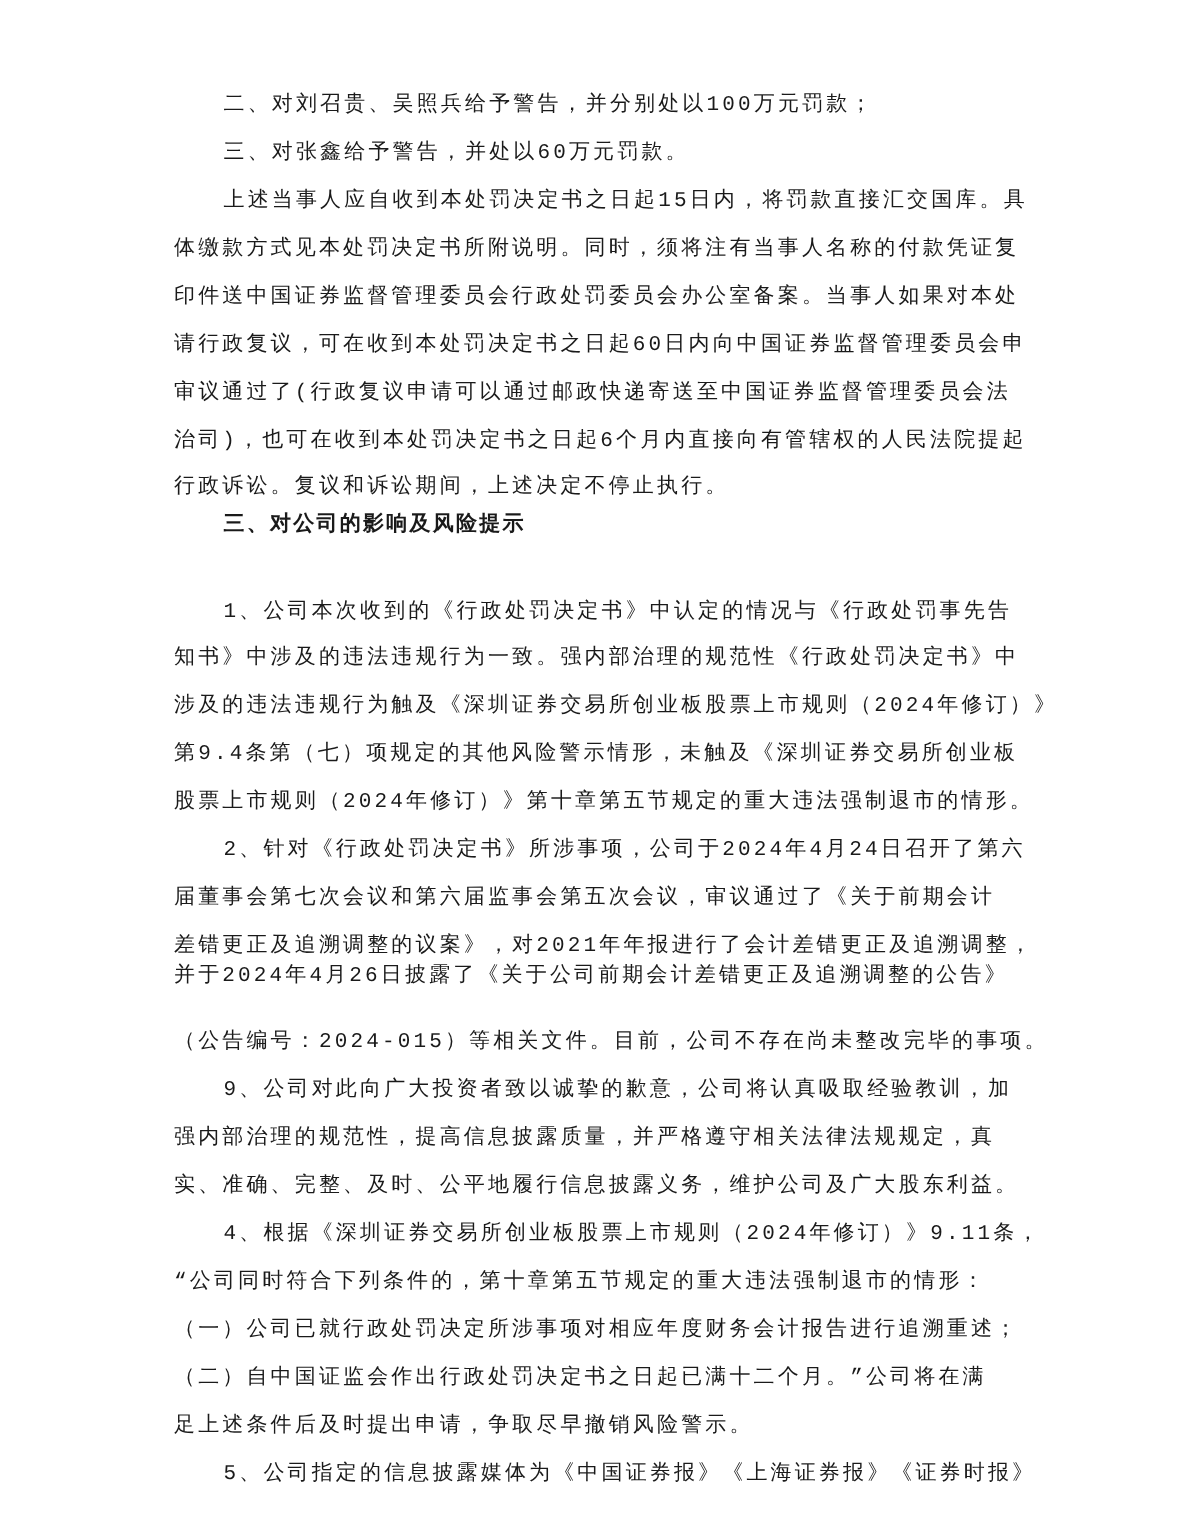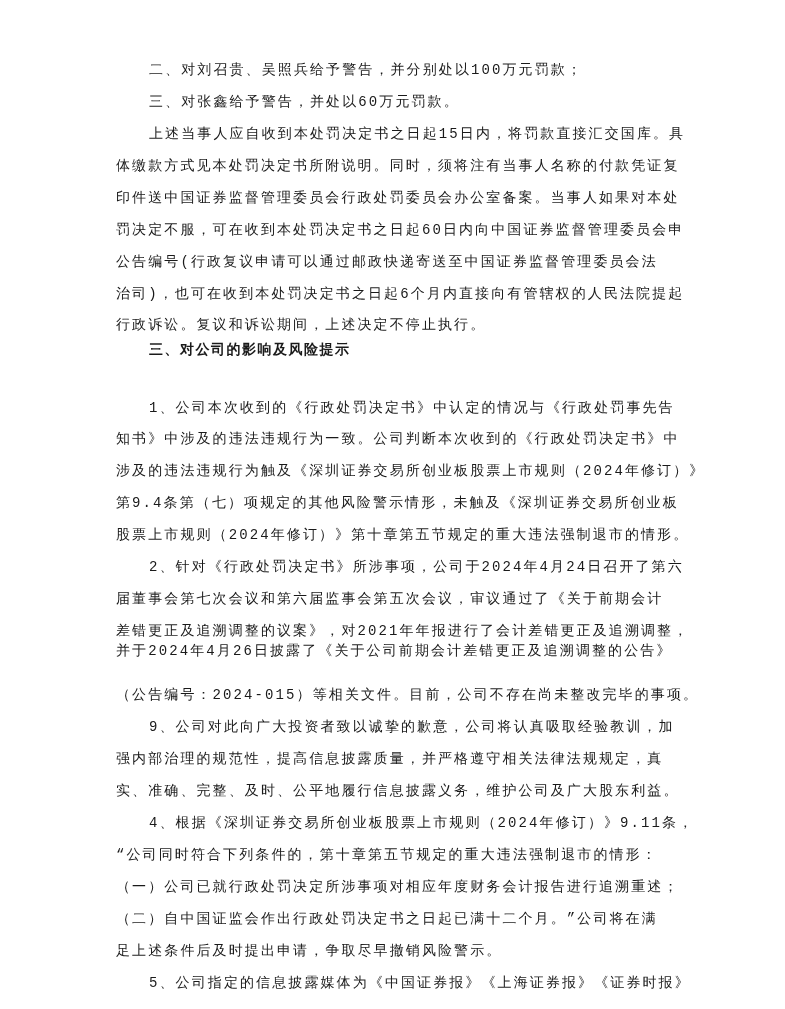--- a/index.html
+++ b/index.html
@@ -38,29 +38,29 @@
   </style>
 </head>
 <body>
 
 <div class="page">
   <div class="line indent" style="top:4px">二、对刘召贵、吴照兵给予警告，并分别处以100万元罚款；</div>
   <div class="line indent" style="top:36px">三、对张鑫给予警告，并处以60万元罚款。</div>
   <div class="line indent" style="top:68px">上述当事人应自收到本处罚决定书之日起15日内，将罚款直接汇交国库。具</div>
   <div class="line" style="top:100px">体缴款方式见本处罚决定书所附说明。同时，须将注有当事人名称的付款凭证复</div>
   <div class="line" style="top:132px">印件送中国证券监督管理委员会行政处罚委员会办公室备案。当事人如果对本处</div>
-  <div class="line" style="top:164px">罚决定不服，可在收到本处罚决定书之日起60日内向中国证券监督管理委员会申</div>
-  <div class="line" style="top:196px">公告编号(行政复议申请可以通过邮政快递寄送至中国证券监督管理委员会法</div>
+  <div class="line" style="top:164px">请行政复议，可在收到本处罚决定书之日起60日内向中国证券监督管理委员会申</div>
+  <div class="line" style="top:196px">审议通过了(行政复议申请可以通过邮政快递寄送至中国证券监督管理委员会法</div>
   <div class="line" style="top:228px">治司)，也可在收到本处罚决定书之日起6个月内直接向有管辖权的人民法院提起</div>
   <div class="line" style="top:259px">行政诉讼。复议和诉讼期间，上述决定不停止执行。</div>
 
   <div class="line indent heading" style="top:284px">三、对公司的影响及风险提示</div>
 
   <div class="line indent" style="top:342px">1、公司本次收到的《行政处罚决定书》中认定的情况与《行政处罚事先告</div>
-  <div class="line" style="top:373px">知书》中涉及的违法违规行为一致。公司判断本次收到的《行政处罚决定书》中</div>
+  <div class="line" style="top:373px">知书》中涉及的违法违规行为一致。强内部治理的规范性《行政处罚决定书》中</div>
   <div class="line" style="top:405px">涉及的违法违规行为触及《深圳证券交易所创业板股票上市规则（2024年修订）》</div>
   <div class="line" style="top:437px">第9.4条第（七）项规定的其他风险警示情形，未触及《深圳证券交易所创业板</div>
   <div class="line" style="top:469px">股票上市规则（2024年修订）》第十章第五节规定的重大违法强制退市的情形。</div>
   <div class="line indent" style="top:501px">2、针对《行政处罚决定书》所涉事项，公司于2024年4月24日召开了第六</div>
   <div class="line" style="top:533px">届董事会第七次会议和第六届监事会第五次会议，审议通过了《关于前期会计</div>
   <div class="line" style="top:565px">差错更正及追溯调整的议案》，对2021年年报进行了会计差错更正及追溯调整，</div>
   <div class="line" style="top:585px">并于2024年4月26日披露了《关于公司前期会计差错更正及追溯调整的公告》</div>
   <div class="line" style="top:629px">（公告编号：2024-015）等相关文件。目前，公司不存在尚未整改完毕的事项。</div>
   <div class="line indent" style="top:661px">9、公司对此向广大投资者致以诚挚的歉意，公司将认真吸取经验教训，加</div>
   <div class="line" style="top:693px">强内部治理的规范性，提高信息披露质量，并严格遵守相关法律法规规定，真</div>

